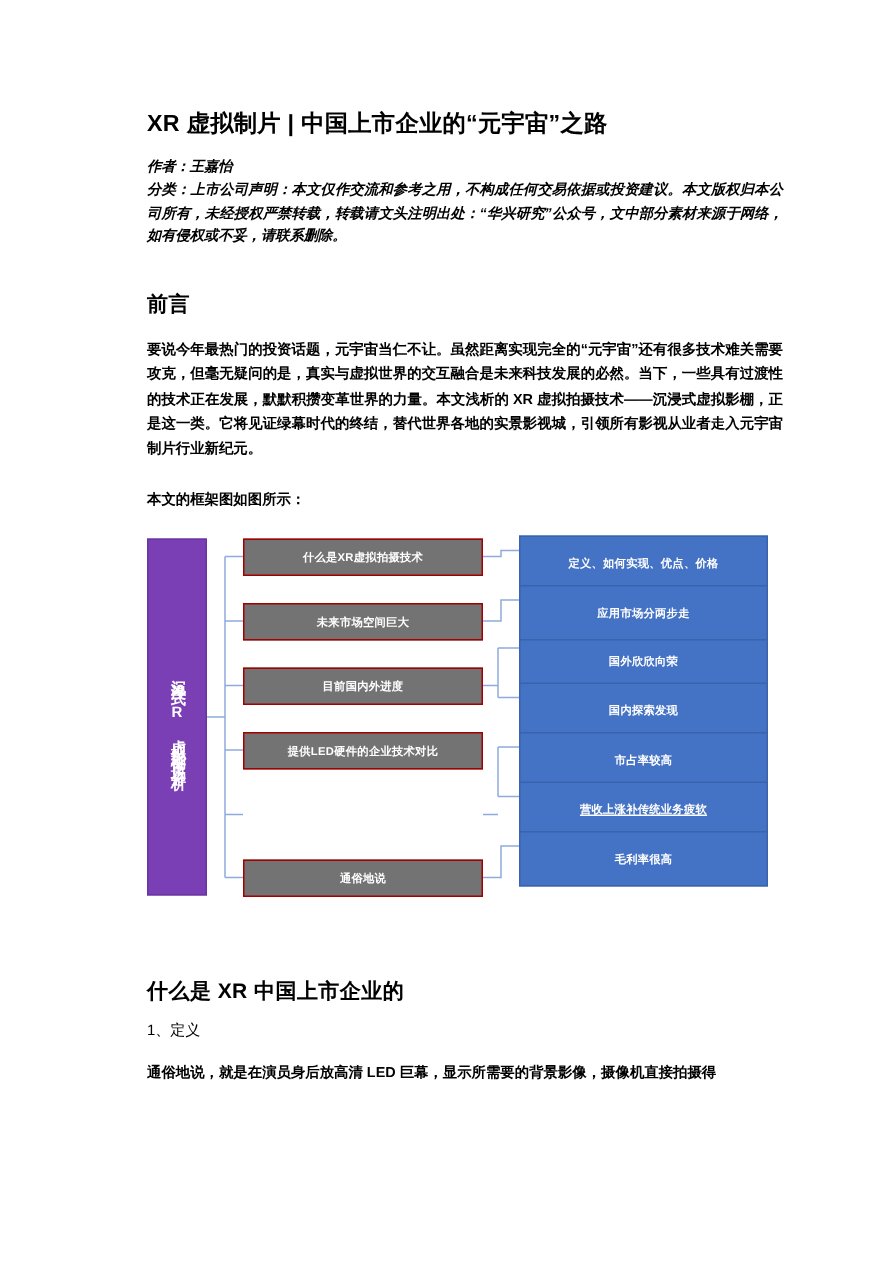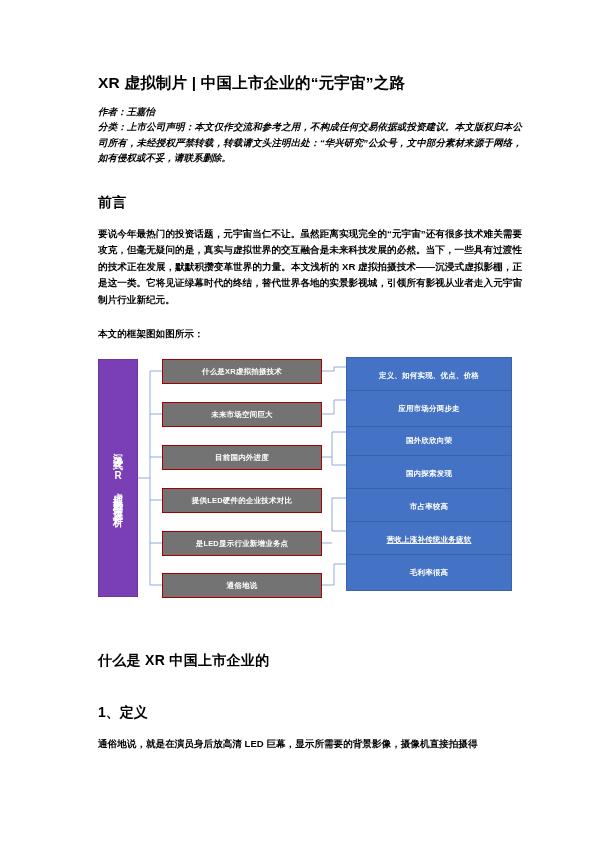--- a/index.html
+++ b/index.html
@@ -66,23 +66,23 @@
     text-align: justify;
     margin-top: 14px;
   }
   .para-note {
     font-size: 9.6px;
     font-weight: bold;
     line-height: 1.7;
     margin-top: 18px;
   }
   .numbered {
-    font-size: 14px;
-    font-weight: bold;
-    margin-top: 34px;
+    font-size: 10px;
+    font-weight: normal;
+    margin-top: 10px;
   }
 
   
   .diagram {
     position: relative;
     width: 424px;
     height: 248px;
     margin-top: 12px;
   }
   .dg-root {
@@ -190,21 +190,20 @@
 
         <path d="M224 231 L236 231 L236 210 L248 210" stroke="#8faadc" stroke-width="1" fill="none"></path>
       </svg>
 
       <div class="dg-root">沉浸式XR虚拟影棚市场分析</div>
 
       <div class="dg-box dg-mid" style="top:5px;">什么是XR虚拟拍摄技术</div>
       <div class="dg-box dg-mid" style="top:48px;">未来市场空间巨大</div>
       <div class="dg-box dg-mid" style="top:134px;">提供LED硬件的企业技术对比</div>
       <div class="dg-box dg-mid" style="top:91px;">目前国内外进度</div>
-      <div class="dg-box dg-mid" style="top:177px;">是LED显示行业新增业务点</div>
       <div class="dg-box dg-mid" style="top:219px;">通俗地说</div>
 
       <div class="dg-box dg-right" style="top:3px;">定义、如何实现、优点、价格</div>
       <div class="dg-box dg-right" style="top:68px;">国外欣欣向荣</div>
       <div class="dg-box dg-right" style="top:36px;">应用市场分两步走</div>
       <div class="dg-box dg-right" style="top:101px;">国内探索发现</div>
       <div class="dg-box dg-right" style="top:134px;">市占率较高</div>
       <div class="dg-box dg-right" style="top:167px;text-decoration:underline;">营收上涨补传统业务疲软</div>
       <div class="dg-box dg-right" style="top:200px;">毛利率很高</div>
     </div>

